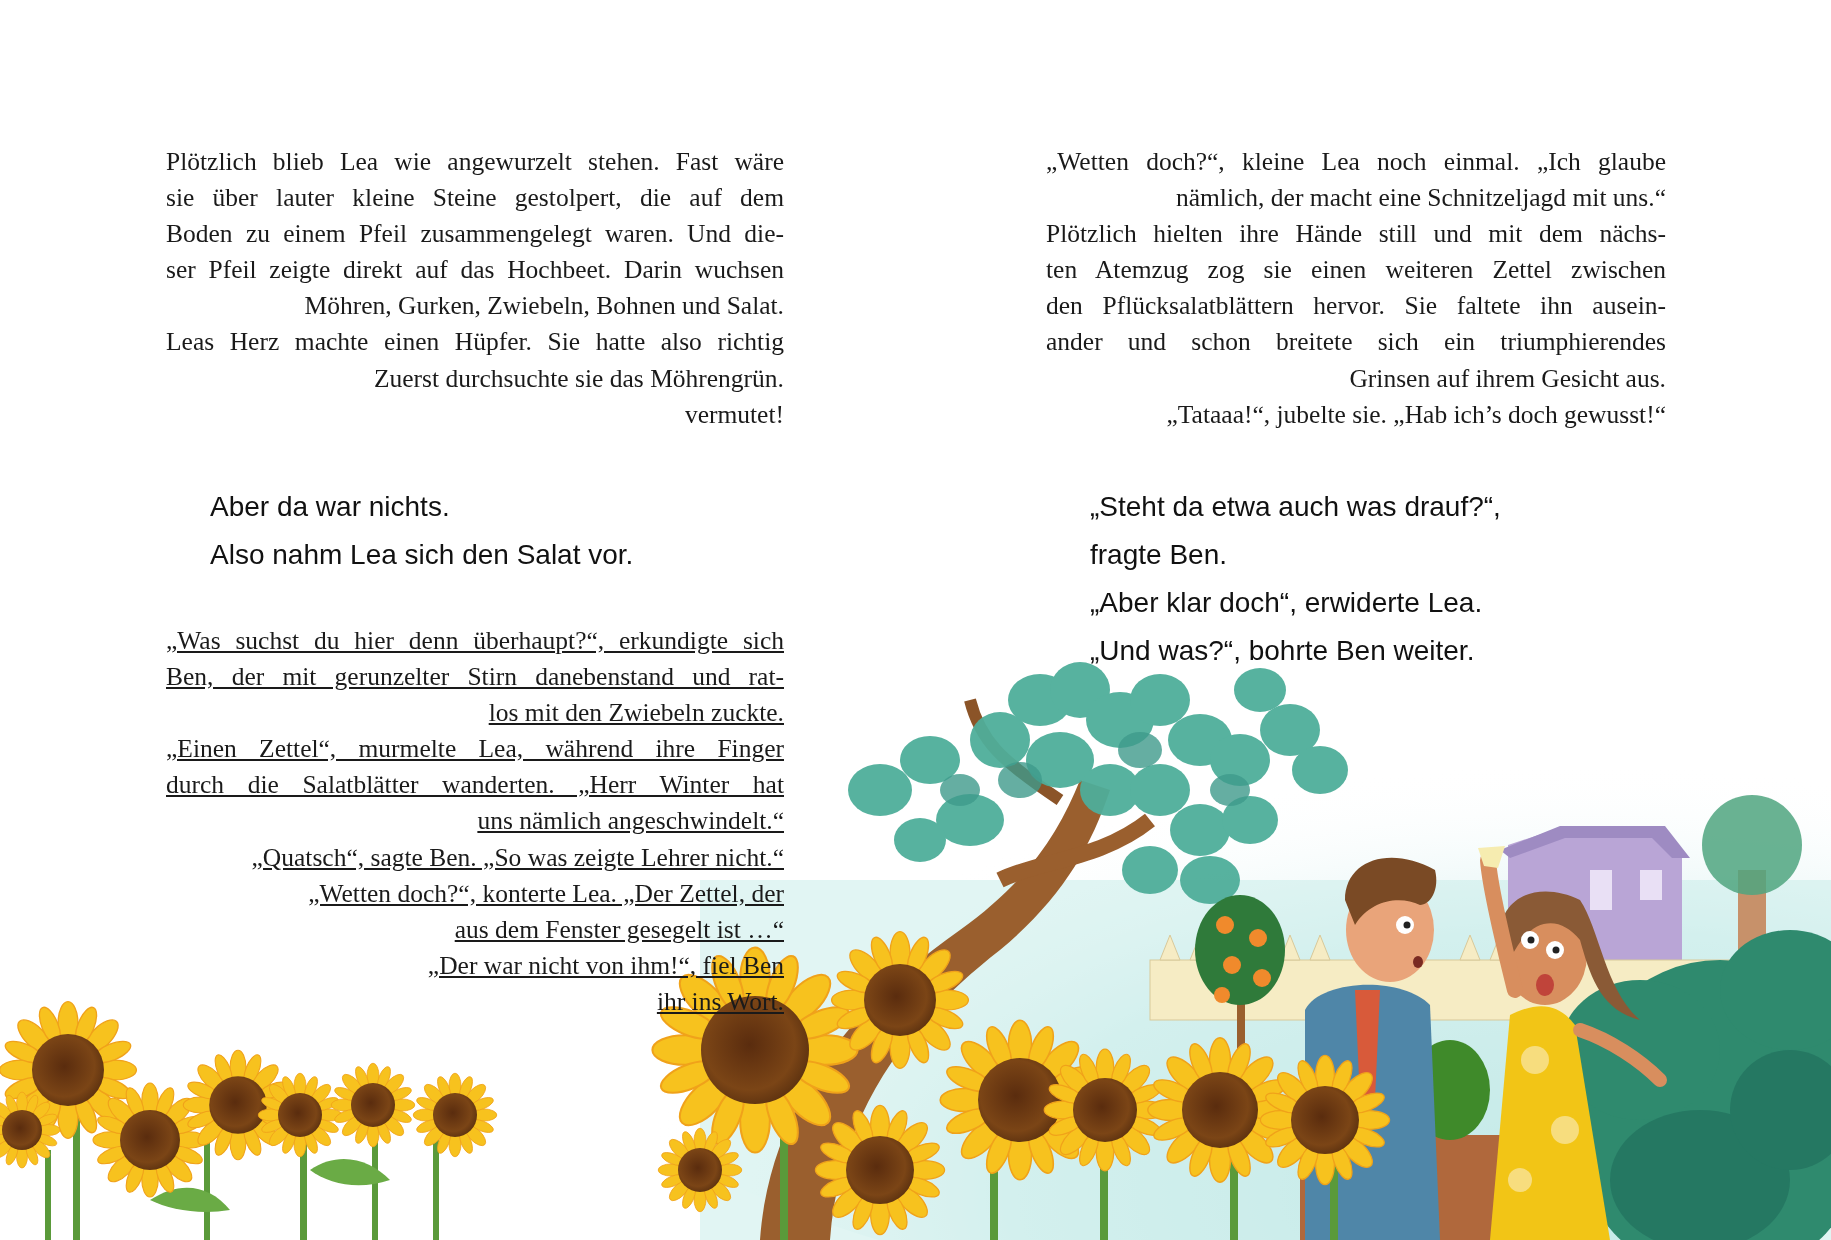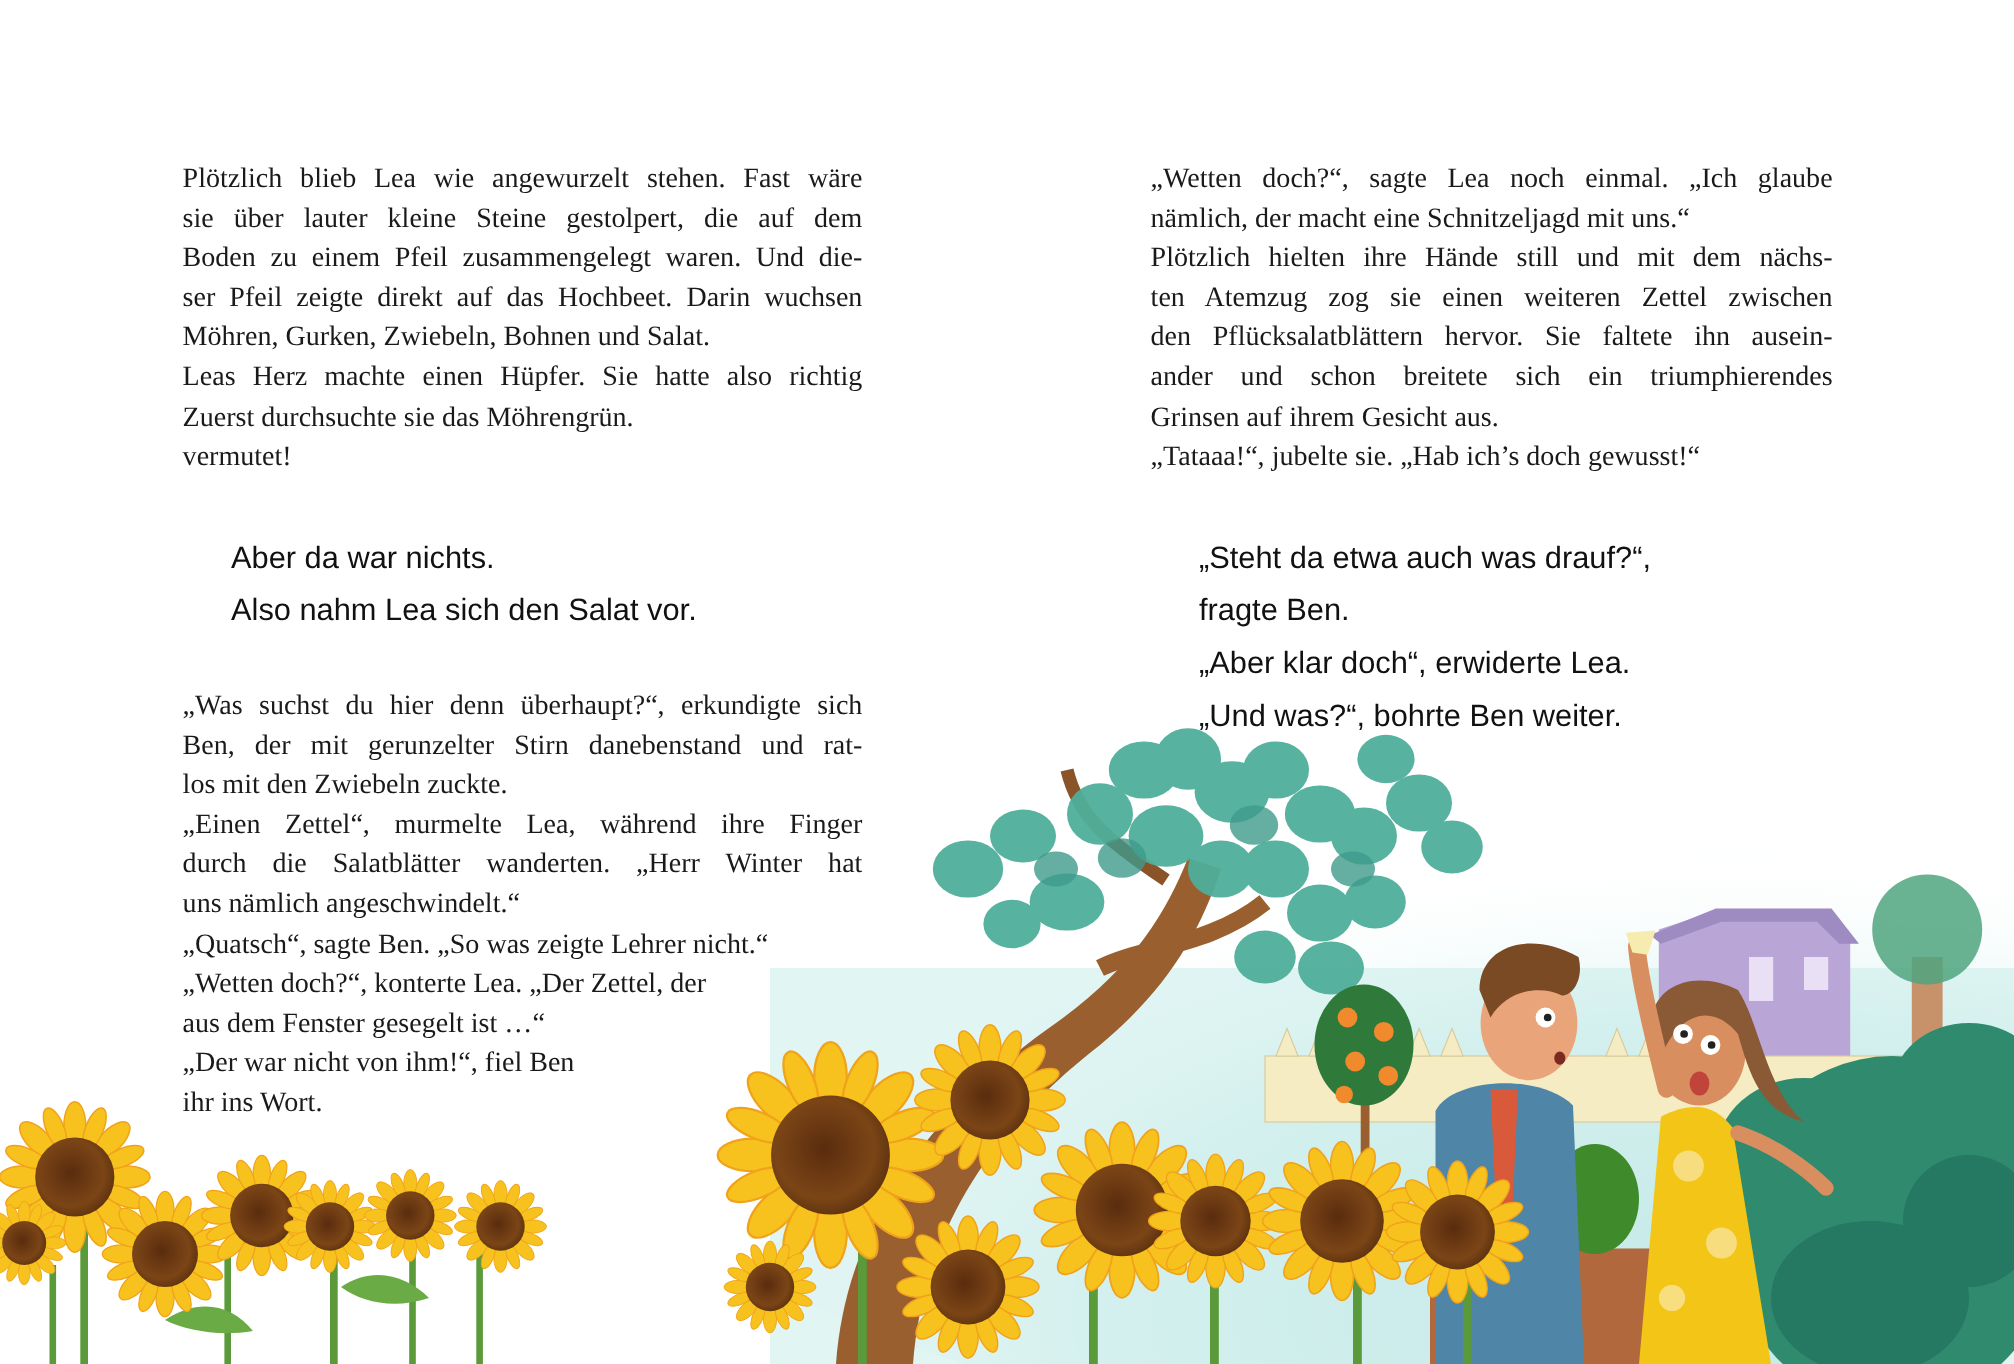--- a/index.html
+++ b/index.html
@@ -3,30 +3,30 @@
 <meta charset="utf-8">
 <style>
   html, body { margin:0; padding:0; }
   body { width:1831px; height:1240px; background:#ffffff; position:relative; overflow:hidden; }
   .page-spread { position:absolute; left:0; top:0; width:1831px; height:1240px; }
   .illustration { position:absolute; left:0; top:0; width:1831px; height:1240px; z-index:0; }
   .serif-block {
     position:absolute; font-family:"Liberation Serif","DejaVu Serif",serif;
     font-size:25.5px; line-height:36.1px; color:#1a1a1a; z-index:2;
   }
-  .serif-block .ln { display:block; white-space:nowrap; }
+  .serif-block .ln { display:block; white-space:nowrap;text-align:right; }
   .serif-block .ln.just { text-align:justify; text-align-last:justify; white-space:normal; }
   .sans-block {
     position:absolute; font-family:"Liberation Sans","DejaVu Sans",sans-serif;
     font-size:28px; line-height:48px; color:#111111; z-index:2;
   }
   .sans-block .ln { display:block; white-space:nowrap;margin-left:44px; }
   #left-para-1 { left:166px; top:144px; width:618px; }
   #left-easy { left:166px; top:483px; width:618px; }
-  #left-para-2 { left:166px; top:623px; width:618px; }
+  #left-para-2 { left:166px; top:623px; width:618px;text-decoration:underline; }
   #right-para-1 { left:1046px; top:144px; width:620px; }
   #right-easy { left:1046px; top:483px; width:620px; }
 </style>
 </head>
 <body>
 
 <div class="page-spread">
 
   <svg class="illustration" viewBox="0 0 1831 1240" width="1831" height="1240" xmlns="http://www.w3.org/2000/svg">
     <defs>
@@ -235,21 +235,21 @@
     <span class="ln just">durch die Salatblätter wanderten. „Herr Winter hat</span>
     <span class="ln">uns nämlich angeschwindelt.“</span>
     <span class="ln">„Quatsch“, sagte Ben. „So was zeigte Lehrer nicht.“</span>
     <span class="ln">„Wetten doch?“, konterte Lea. „Der Zettel, der</span>
     <span class="ln">aus dem Fenster gesegelt ist …“</span>
     <span class="ln">„Der war nicht von ihm!“, fiel Ben</span>
     <span class="ln">ihr ins Wort.</span>
   </div>
 
   <div class="serif-block" id="right-para-1">
-    <span class="ln just">„Wetten doch?“, sagte Lea noch einmal. „Ich glaube</span>
+    <span class="ln just">„Wetten doch?“, kleine Lea noch einmal. „Ich glaube</span>
     <span class="ln">nämlich, der macht eine Schnitzeljagd mit uns.“</span>
     <span class="ln just">Plötzlich hielten ihre Hände still und mit dem nächs-</span>
     <span class="ln just">ten Atemzug zog sie einen weiteren Zettel zwischen</span>
     <span class="ln just">den Pflücksalatblättern hervor. Sie faltete ihn ausein-</span>
     <span class="ln just">ander und schon breitete sich ein triumphierendes</span>
     <span class="ln">Grinsen auf ihrem Gesicht aus.</span>
     <span class="ln">„Tataaa!“, jubelte sie. „Hab ich’s doch gewusst!“</span>
   </div>
 
   <div class="sans-block" id="right-easy">

